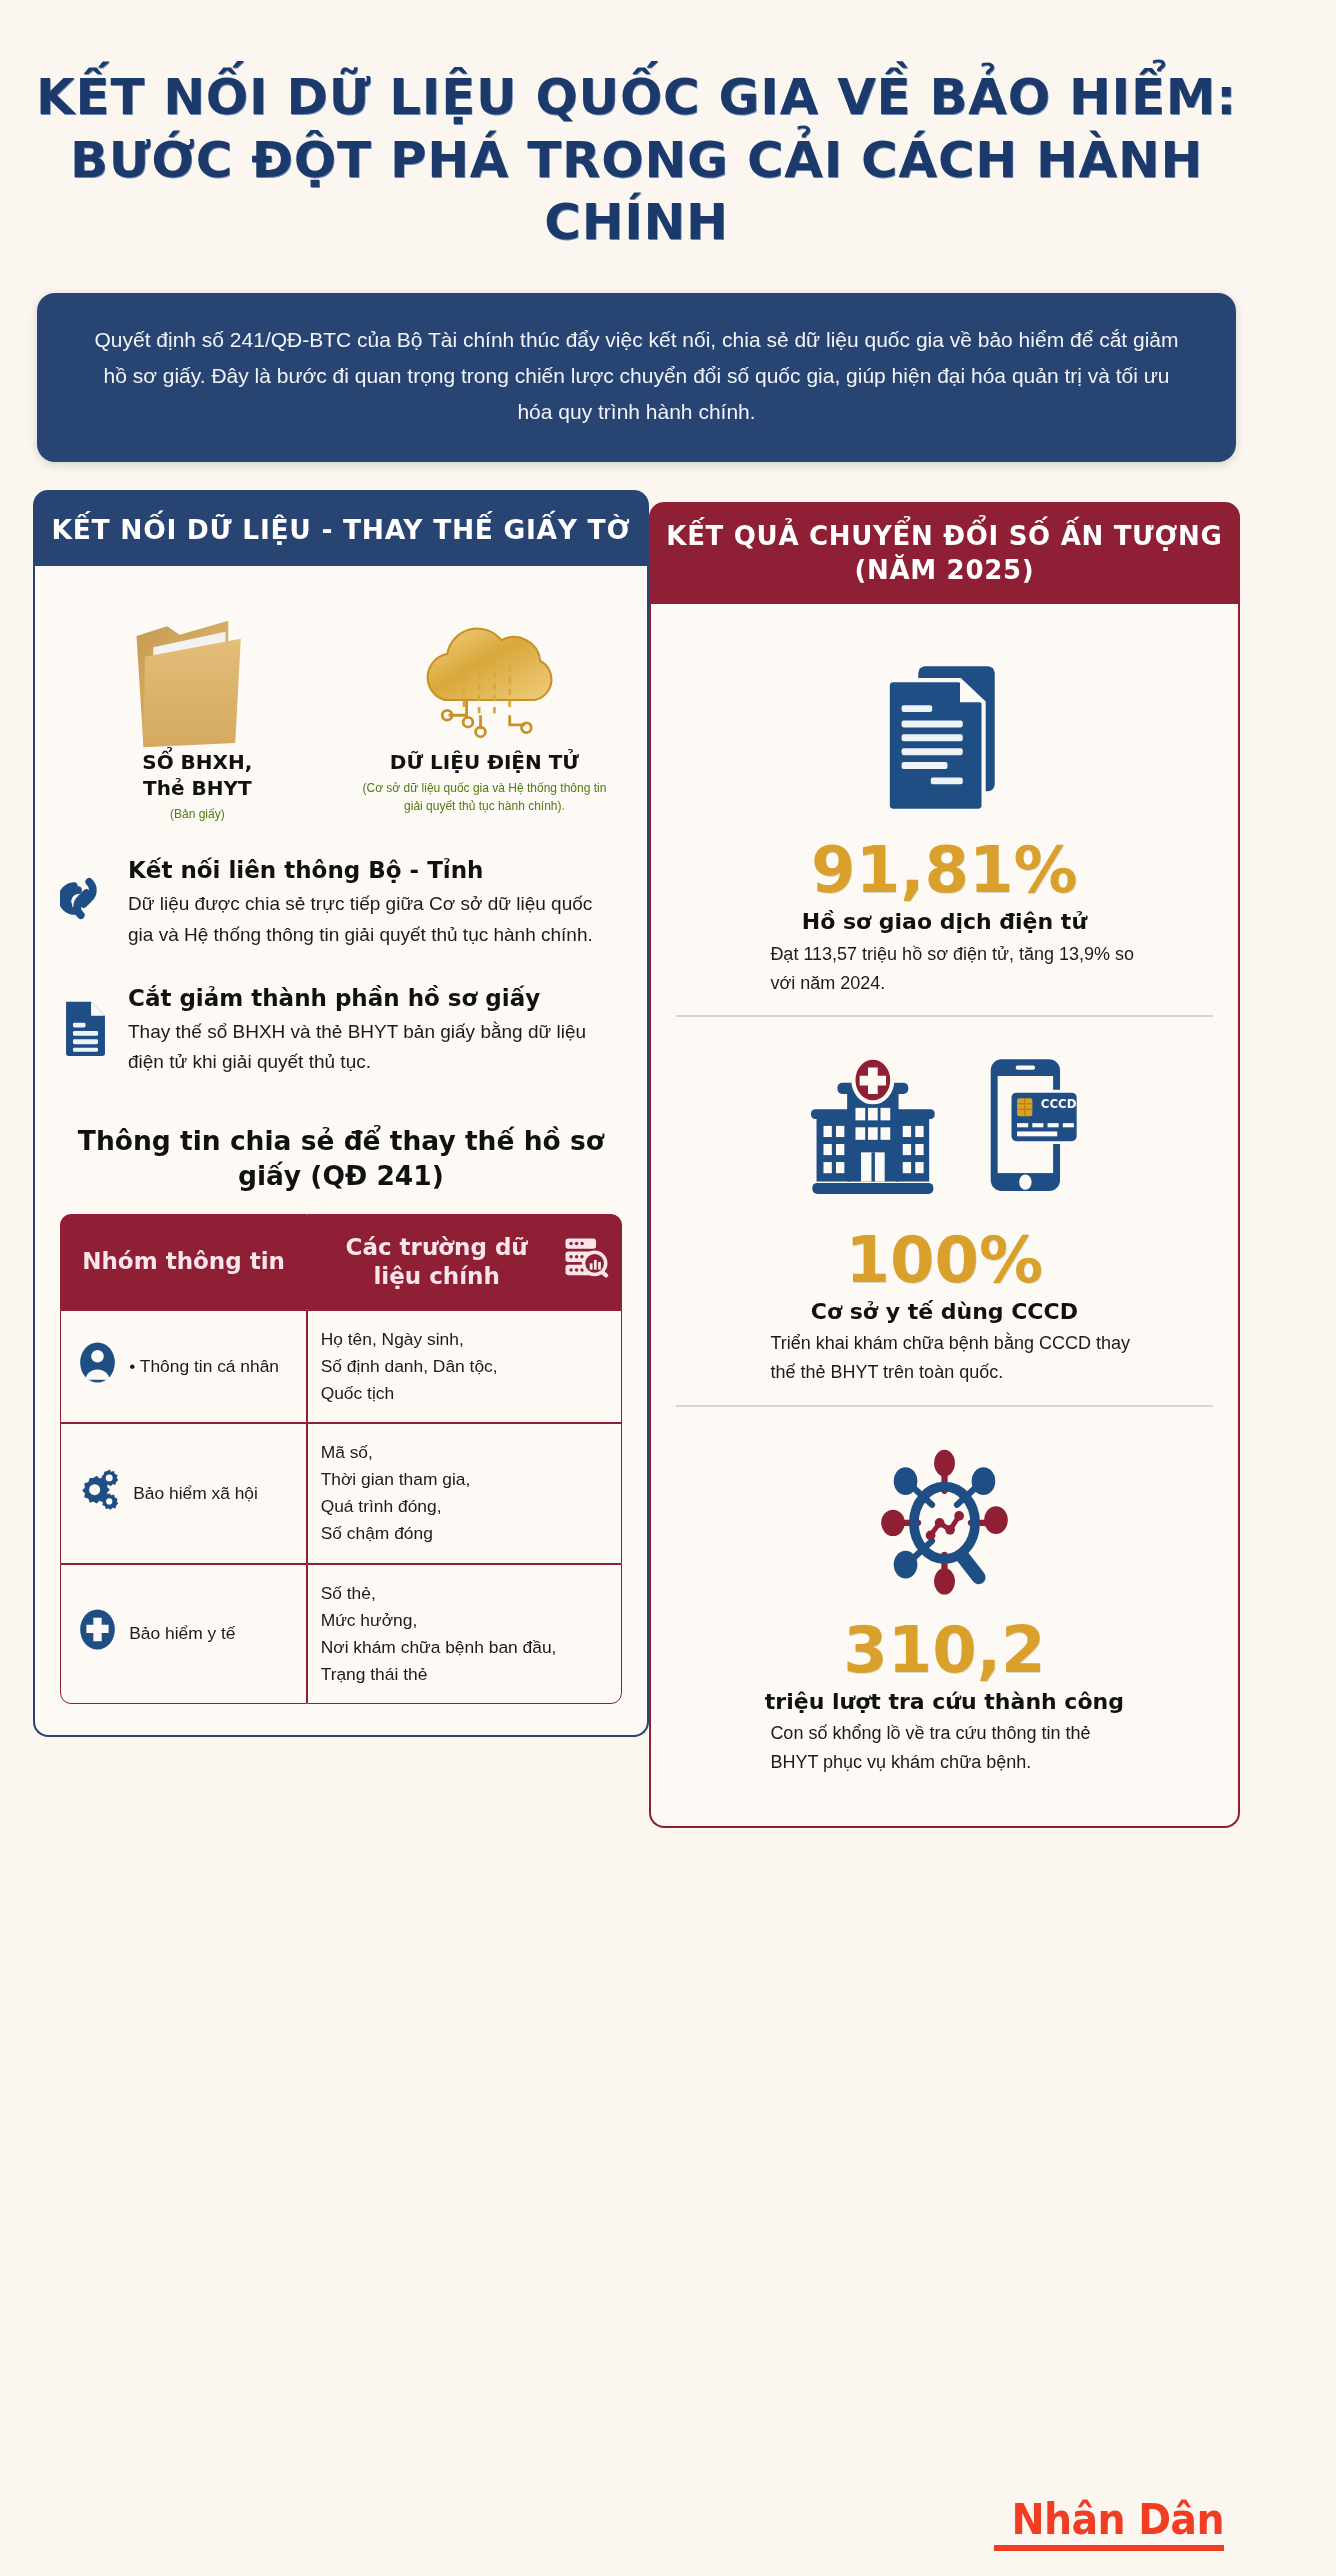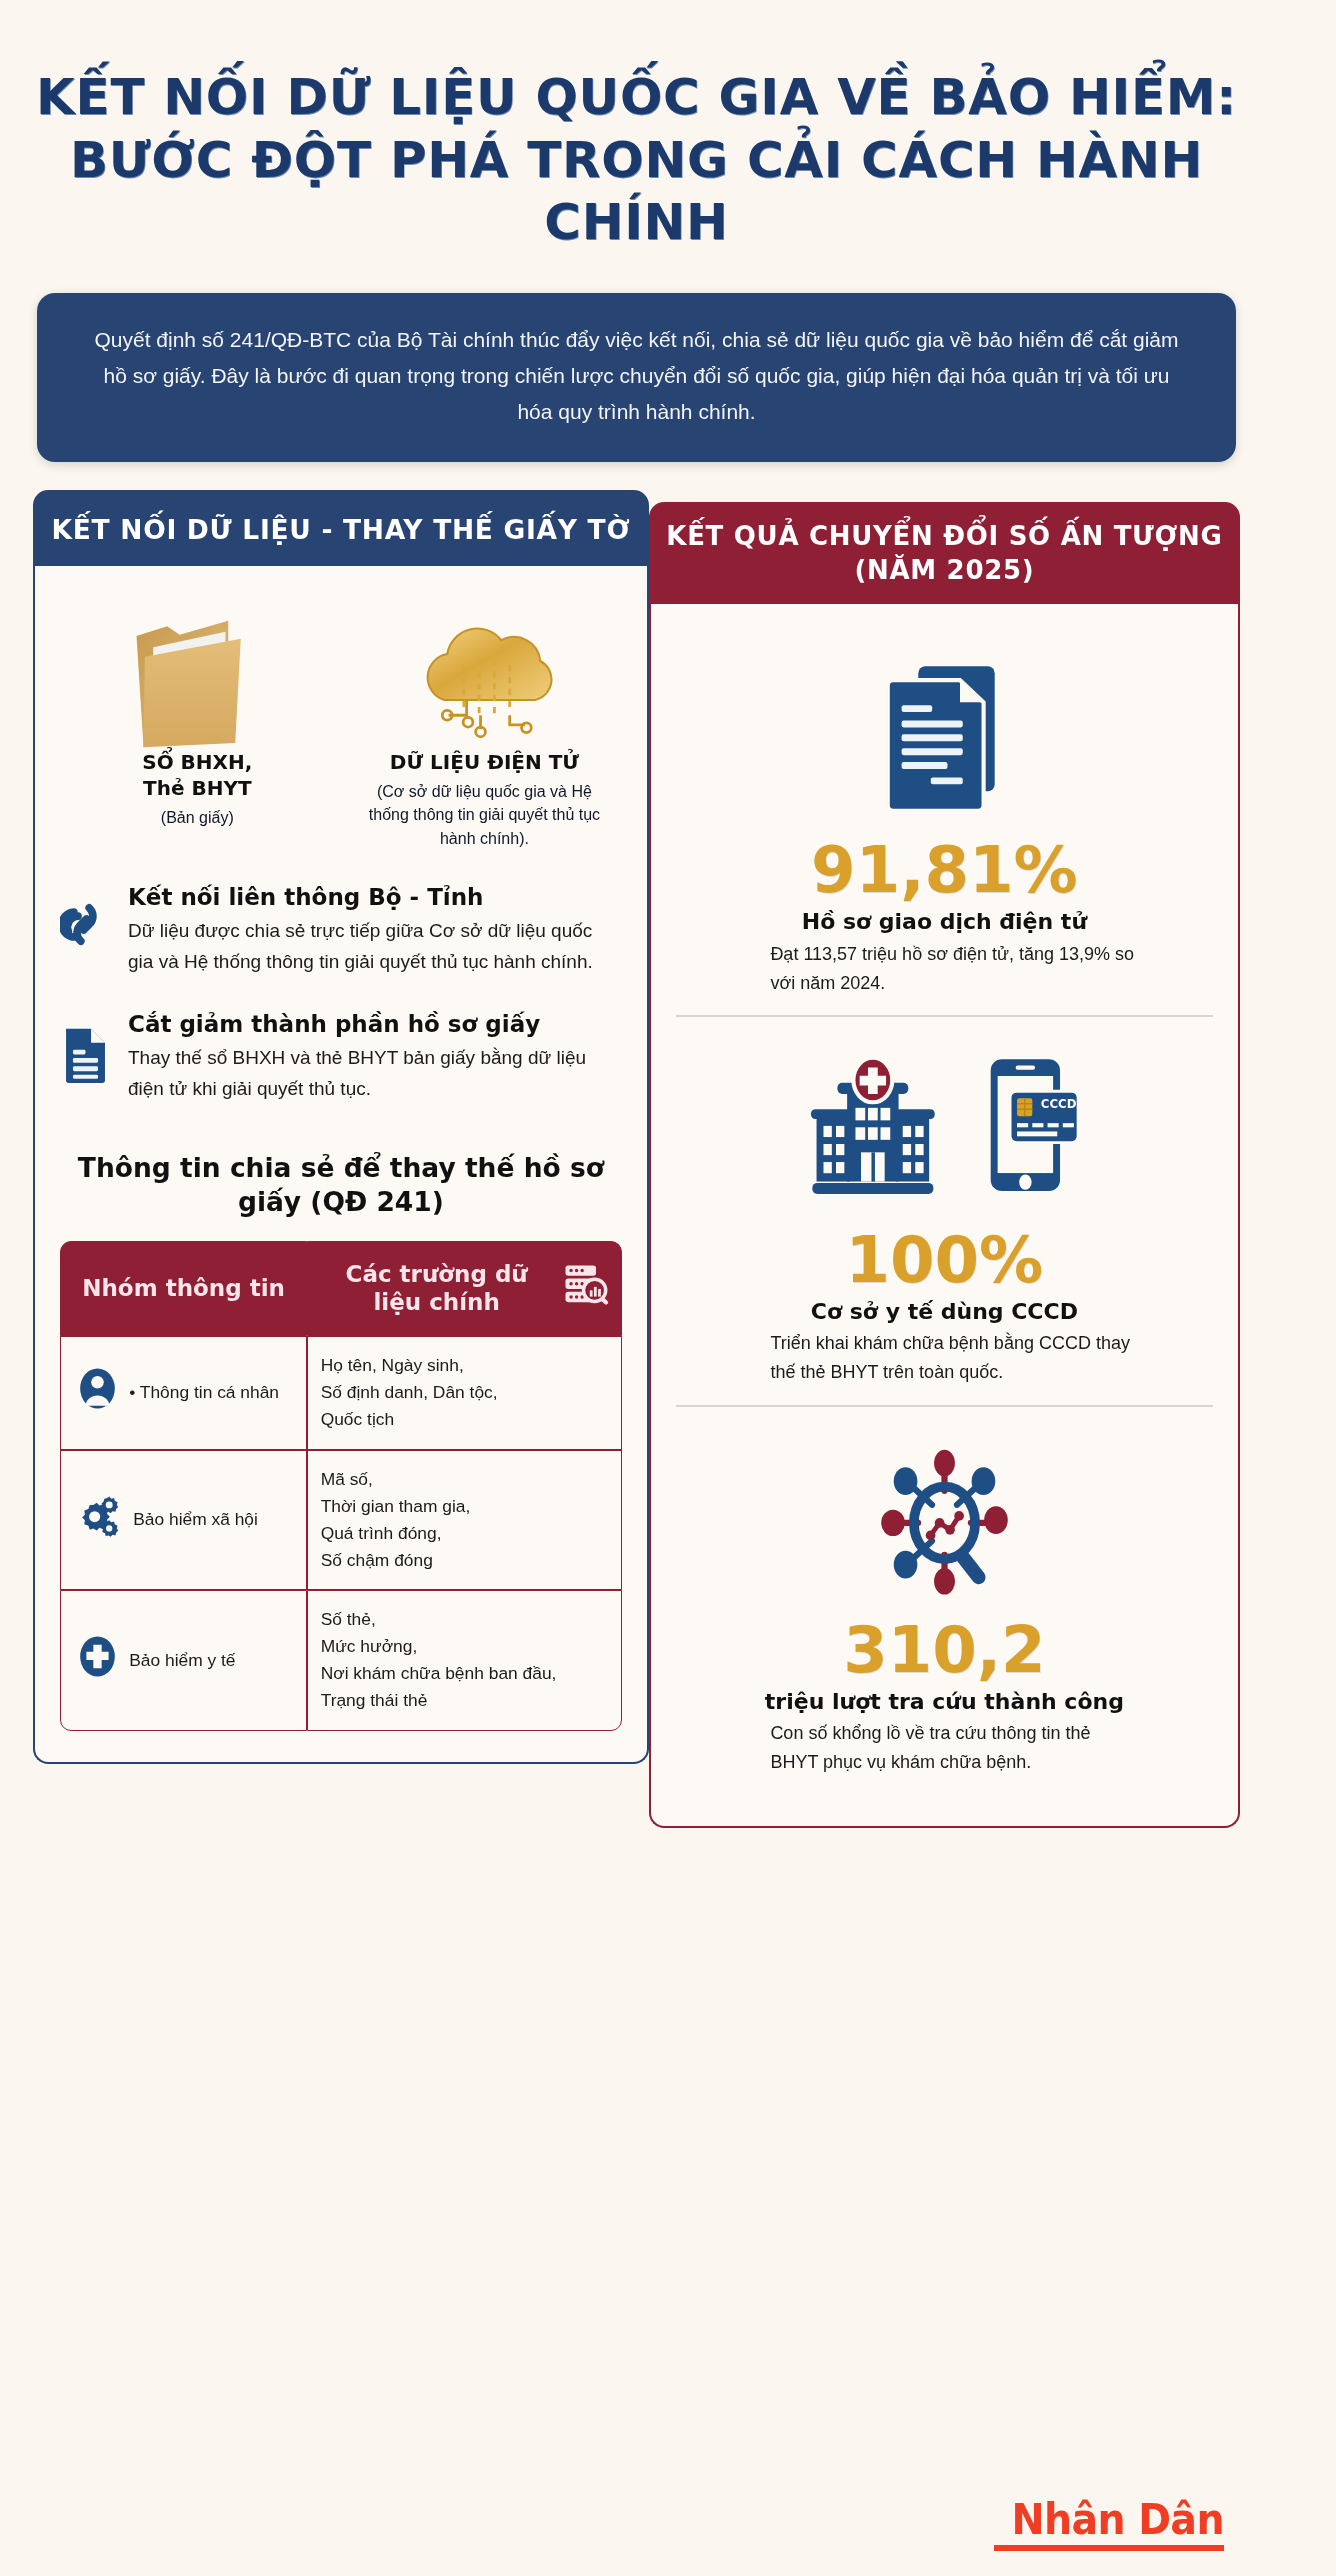--- a/index.html
+++ b/index.html
@@ -67,21 +67,21 @@
   .panel-body.red { border-color:#8e1f35; }
 
   
   .iconpair { display:flex; justify-content:space-around; align-items:flex-start; gap:12.5px; margin-top:7px; }
   .iconpair > div { width:46%; text-align:center; }
   .bigicon { height:153px; display:flex; align-items:flex-end; justify-content:center; }
   .cap-title {
     font-family:"DejaVu Sans", sans-serif;
     font-weight:bold; font-size:20px; line-height:1.28; margin-top:0; color:#111;
   }
-  .cap-sub { font-size:16px; line-height:1.45; margin-top:4.2px; color:#0f172a; }
+  .cap-sub { font-size:12px; line-height:1.45; margin-top:4.2px; color:#4d7c0f; }
 
   
   .bullet { display:flex; gap:18px; align-items:flex-start; margin-top:33px; }
   .bullet .b-ico { flex:0 0 50px; padding-top:15.3px; display:flex; justify-content:center; }
   .bullet .b-txt { flex:1; }
   .b-head {
     font-family:"DejaVu Sans", sans-serif;
     font-weight:bold; font-size:23px; line-height:1.25; color:#111; margin-bottom:4.2px;
   }
   .b-body { font-size:19px; line-height:1.62; color:#1b1b1b; }

